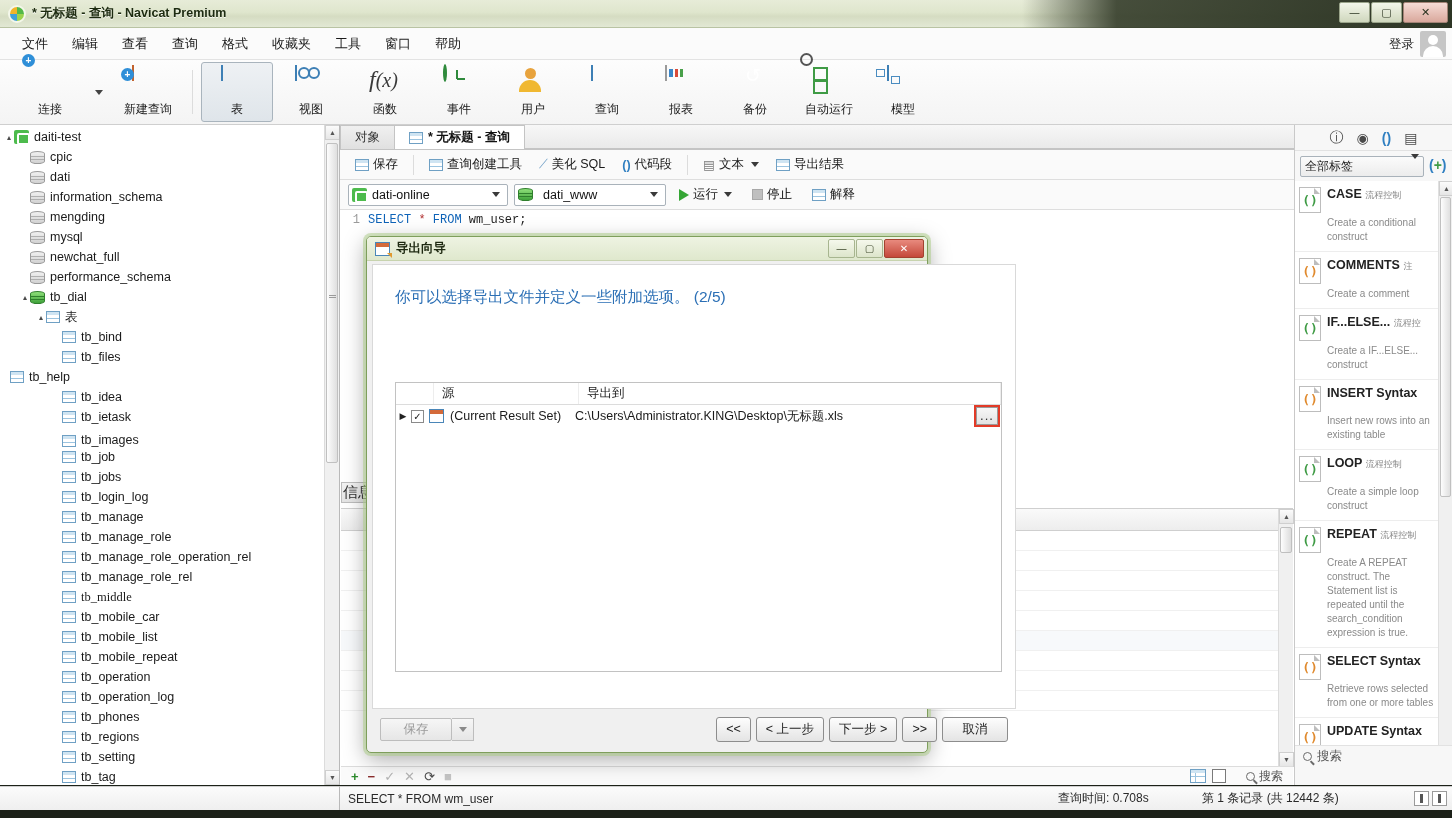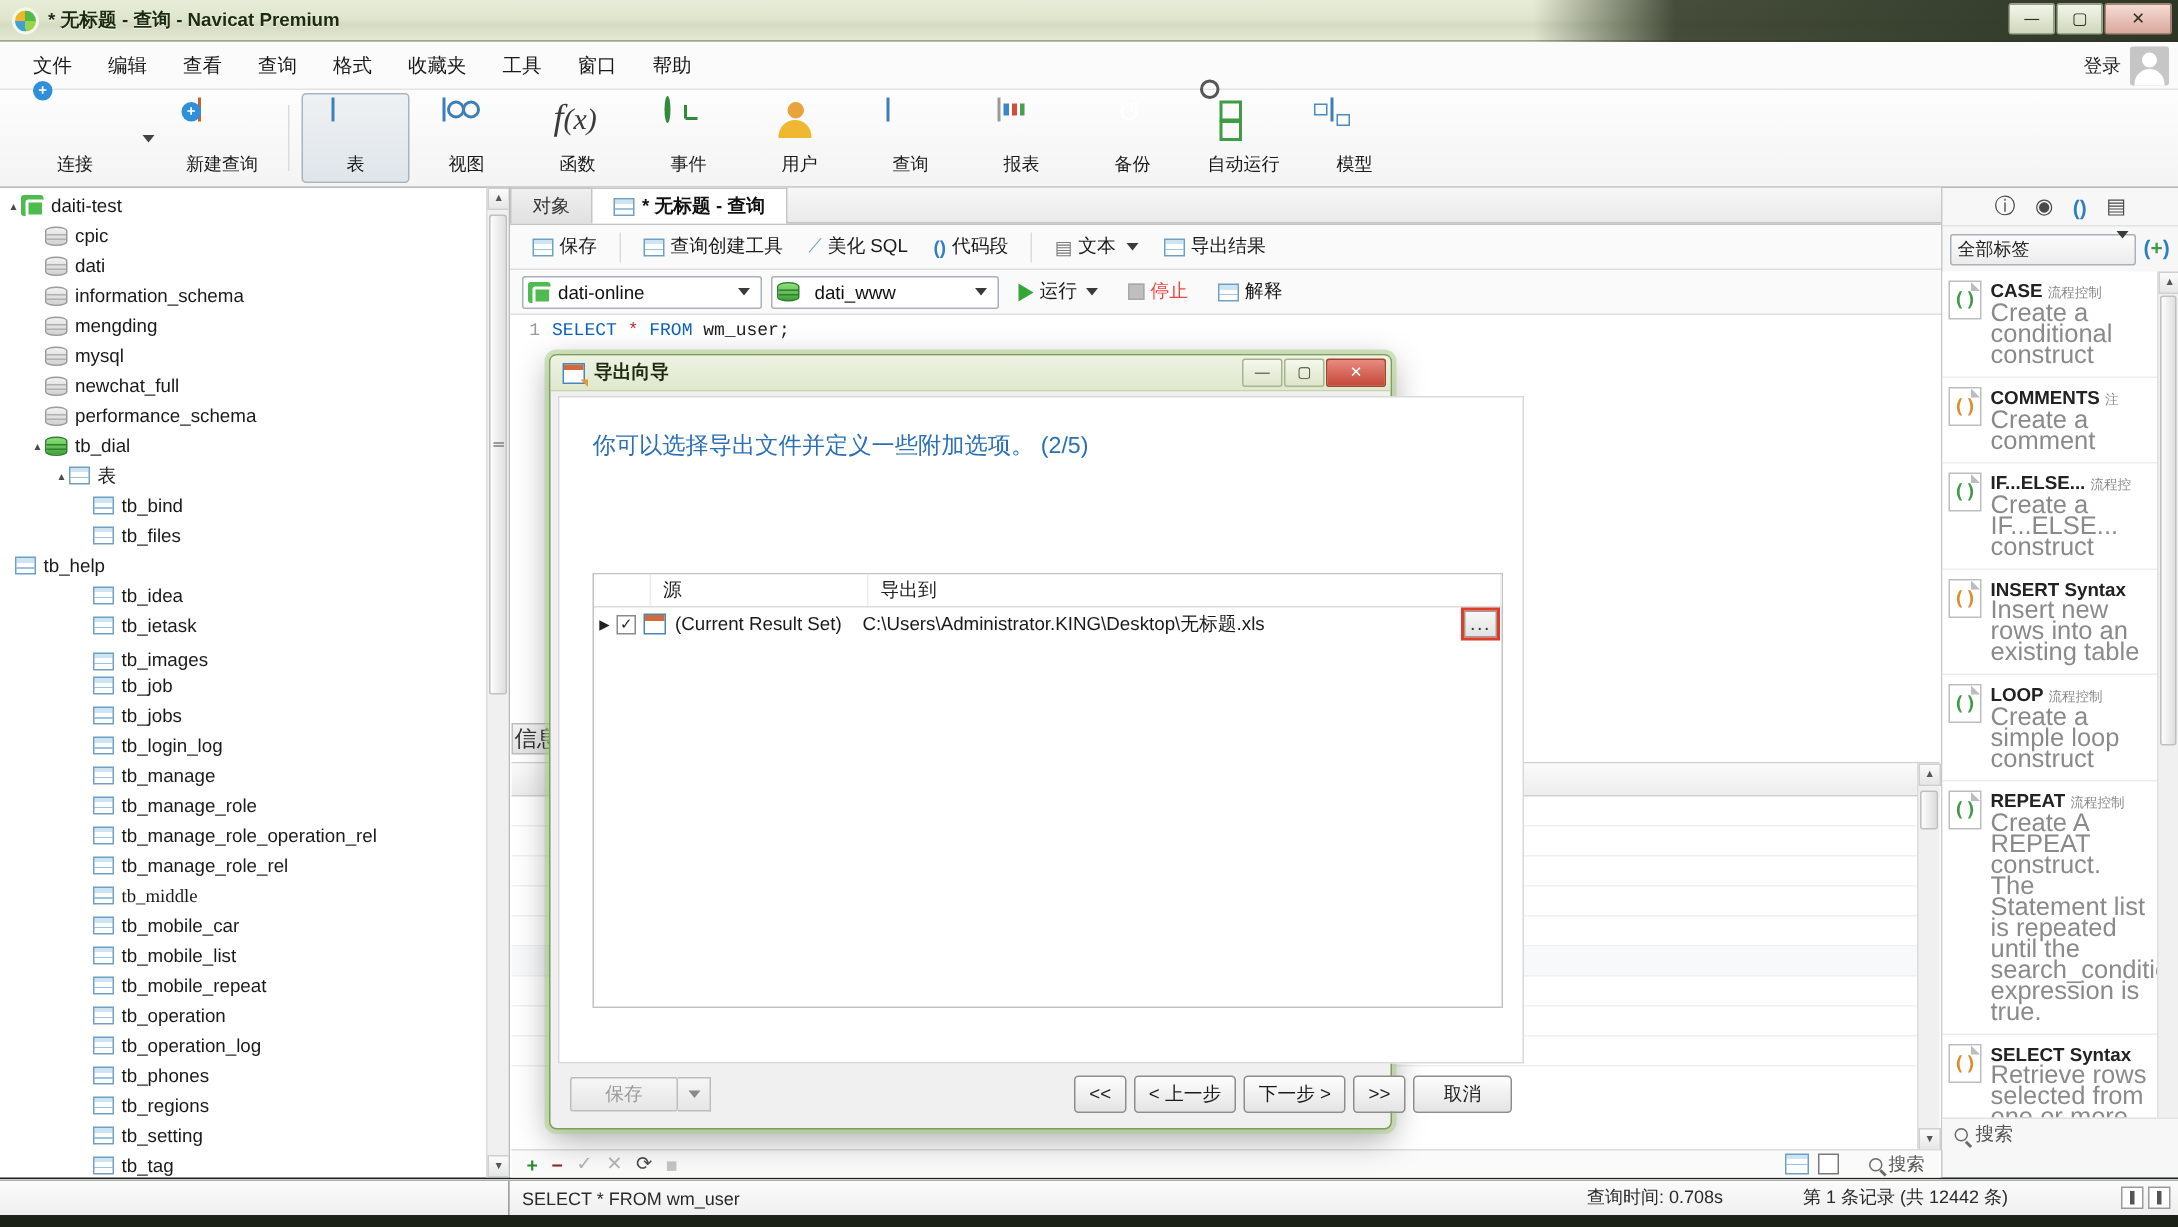--- a/index.html
+++ b/index.html
@@ -197,21 +197,21 @@
   .rp-list{ position:absolute; left:0; top:56px; width:143px; height:585px; background:#fff; overflow:hidden; }
   .snip{ padding:6px 4px 7px 4px; border-bottom:1px solid #ededed; display:flex; gap:6px;}
   .snip-ic{ width:22px;height:26px; flex:none; background:#fff; border:1px solid #bdbdbd; position:relative;
      font-family:"DejaVu Sans Mono",monospace; font-size:13px; font-weight:bold; display:flex;align-items:center;justify-content:center;}
   .snip-ic.g{ color:#3f9b45; }
   .snip-ic.o{ color:#e08a2e; }
   .snip-ic::after{content:"";position:absolute;right:0;top:0;border-width:0 6px 6px 0;border-style:solid;border-color:#bdbdbd #fff;}
   .snip-body{ flex:1; min-width:0;}
   .snip-t{ font-size:12.5px; font-weight:bold; color:#222; white-space:nowrap;}
   .snip-tag{ font-size:9px; color:#8a8a8a; font-weight:normal; }
-  .snip-d{ font-size:17px; color:#8a8a8a; line-height:14px; margin-top:0;}
+  .snip-d{ font-size:10px; color:#8a8a8a; line-height:14px; margin-top:14px;}
   .rp-vscroll{ position:absolute; left:143px; top:56px; width:14px;height:585px;background:#f0f0f0;border-left:1px solid #e0e0e0;}
   .rp-thumb{position:absolute;left:1px;top:16px;width:11px;height:300px;background:linear-gradient(90deg,#fdfdfd,#dfdfdf);border:1px solid #c0c0c0;border-radius:2px;}
   .rp-search{ position:absolute; left:0; bottom:18px; width:158px; height:22px; display:flex;align-items:center;gap:5px;padding-left:8px;
     border-top:1px solid #e2e2e2; background:#f7f7f7; font-size:12.5px;color:#555;}
 
   
   .statusbar{ position:absolute; left:340px; top:786px; width:1112px; height:24px;
     background:linear-gradient(180deg,#fbfbfb,#efefef); border-top:1px solid #cfcfcf; display:flex; align-items:center;
     font-size:12px; color:#2a2a2a;}
   .sb-left{ padding-left:8px; }
@@ -601,21 +601,21 @@
         <span>dati_www</span>
         <span class="arrow">
             <i class="dd dark"></i>
           </span>
       </div>
       <div class="qbtn">
         <span class="play"></span>
         <span>运行</span>
         <span class="dd dark" style="margin-left:2px"></span>
       </div>
-      <div class="qbtn" style="color:#ef4444">
+      <div class="qbtn" style="color:#000000">
         <span class="stop"></span>
         <span>停止</span>
       </div>
       <div class="qbtn">
         <span class="ic-tbl"></span>
         <span>解释</span>
       </div>
     </div>
 
     <div class="sqlarea">

